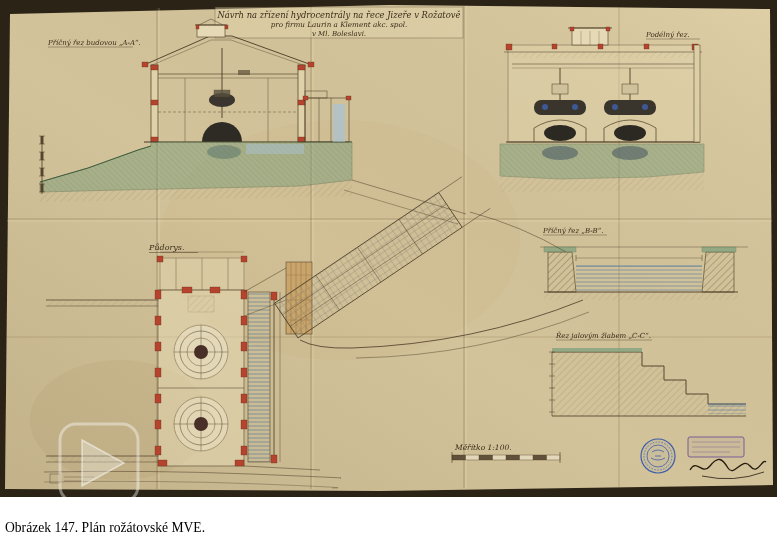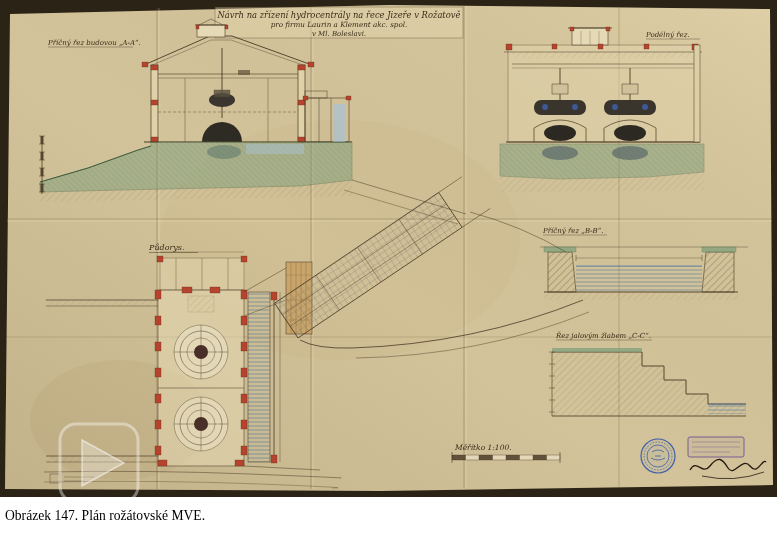--- a/index.html
+++ b/index.html
@@ -1,20 +1,20 @@
 <!DOCTYPE html>
 <html style="--paper: #d7c79e; --ink: #4a3a24; --red: #b5432d; --green: #7fa07c; --green-dark: #4e6b4b; --blue: #a9c2d1; --blue-dark: #5f82a0; --stamp-blue: #3f5fa8; --stamp-purple: #7b5d93; --backdrop: #2b2316;"><head>
 <meta charset="utf-8">
 <style>
   html,body{margin:0;padding:0;background:#ffffff;}
   .page{position:relative;width:777px;height:549px;background:#ffffff;overflow:hidden;}
   figure{margin:0;}
   .photo{position:absolute;top:0;left:0;width:777px;height:436px;}
   .photo svg{display:block;}
-  .caption{position:absolute;top:505px;left:0;width:618px;box-sizing:border-box;padding:2px 5px 0 5px;}
+  .caption{position:absolute;top:517px;left:0;width:618px;box-sizing:border-box;padding:2px 5px 0 5px;}
   .caption p{margin:0;font-family:"Liberation Serif",serif;font-size:13.6px;line-height:1.27;color:#000;}
   
   svg .ink{stroke:var(--ink,#4a3a24);}
   svg .nf{fill:none;}
   svg .inkf{fill:var(--ink,#4a3a24);}
   svg .red{fill:var(--red,#b5432d);stroke:#5a2a1a;stroke-width:.3;}
   svg .greenw{fill:var(--green,#7fa07c);}
   svg .bluew{fill:var(--blue,#a9c2d1);}
   svg text{font-family:"DejaVu Serif",serif;font-style:italic;fill:#3a2c18;}
 </style>

